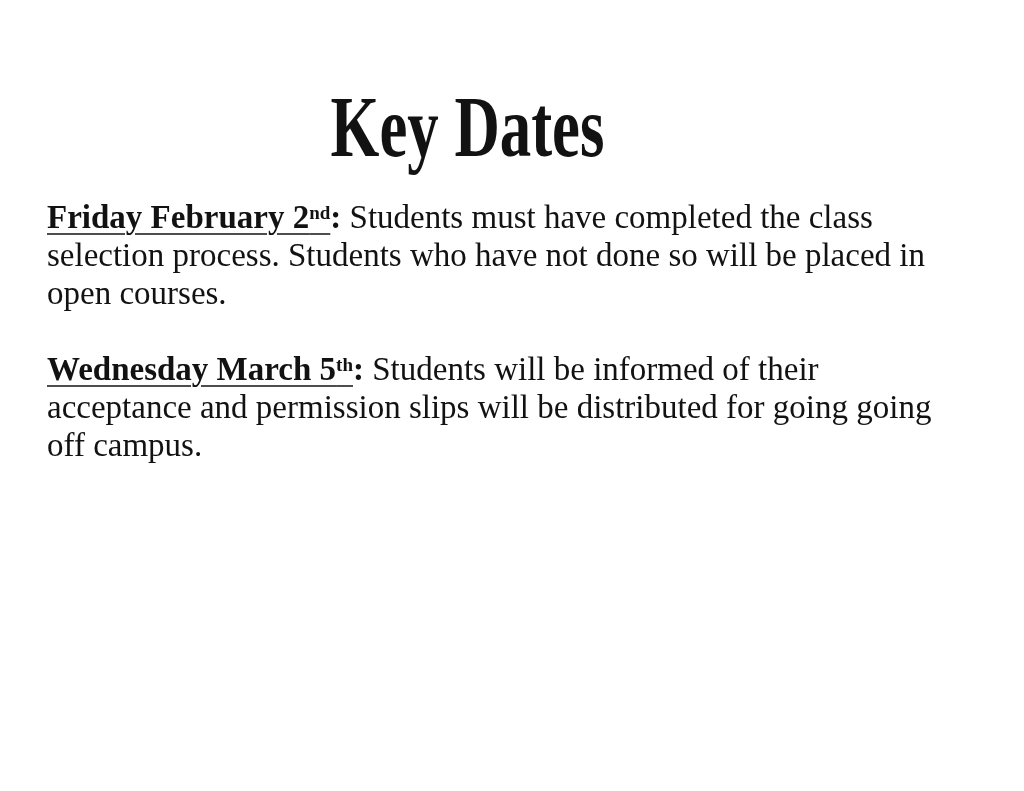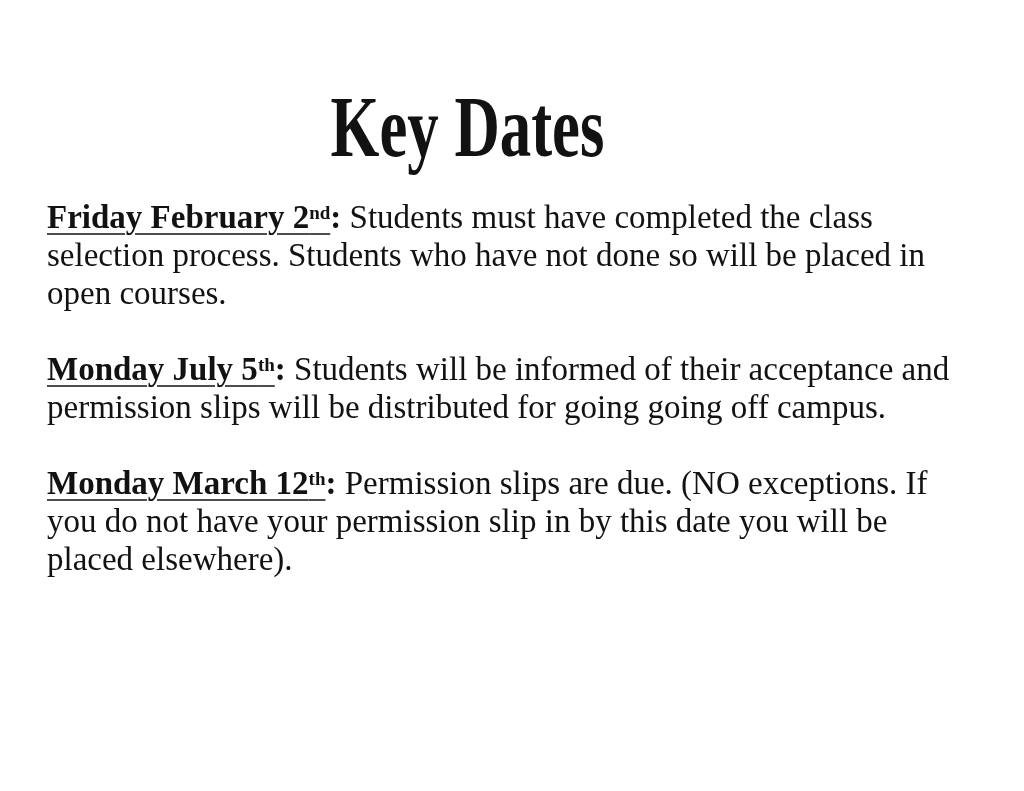--- a/index.html
+++ b/index.html
@@ -67,21 +67,19 @@
 
 <div class="page">
 
   <h1 class="doc-title"><span class="title-inner">Key Dates</span></h1>
 
   <div class="content">
 
     <p class="entry"><span class="date"><span>Friday February 2</span><sup class="ord">nd</sup></span><span class="sep">:</span>
       <span class="desc">Students must have completed the class selection process. Students who have not done so will be placed in open courses.</span></p>
 
-    <p class="entry"><span class="date"><span>Monday July 5</span><sup class="ord">th</sup></span><span class="sep">:</span>
+    <p class="entry"><span class="date"><span>Wednesday March 5</span><sup class="ord">th</sup></span><span class="sep">:</span>
       <span class="desc">Students will be informed of their acceptance and permission slips will be distributed for going going off campus.</span></p>
 
-    <p class="entry"><span class="date"><span>Monday March 12</span><sup class="ord">th</sup></span><span class="sep">:</span>
-      <span class="desc">Permission slips are due. (NO exceptions. If you do not have your permission slip in by this date you will be placed elsewhere).</span></p>
 
   </div>
 
 </div>
 
 </body></html>

